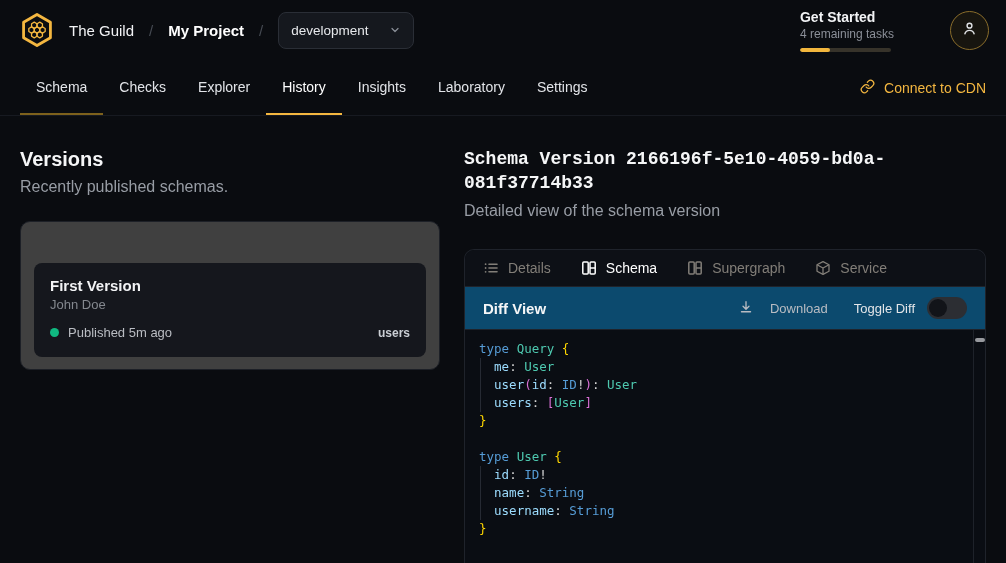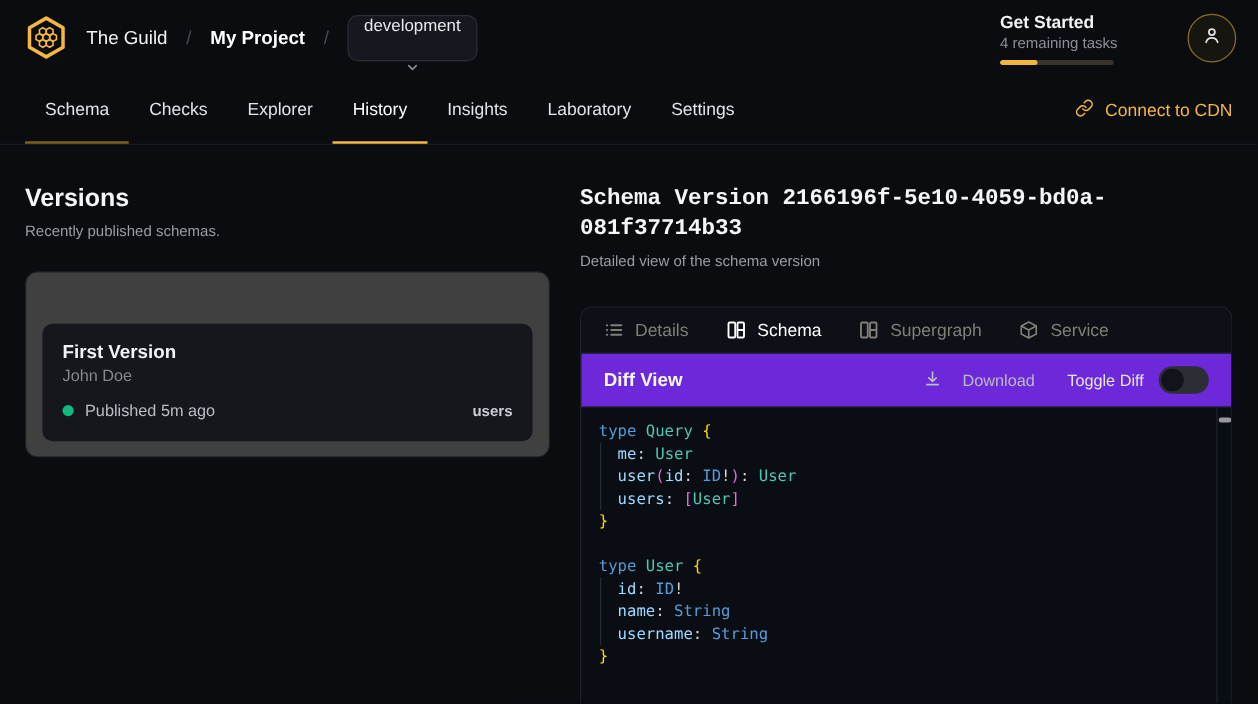--- a/index.html
+++ b/index.html
@@ -15,21 +15,21 @@
   
   .topbar { height:60px; display:flex; align-items:center; padding:0 17px 0 20px; flex:none; }
   .brand-group { display:flex; align-items:center; }
   .logo { width:34px; height:38px; display:block; cursor:pointer; }
   .brand-name { margin-left:15px; font-size:15px; font-weight:500; color:#f2f3f5; cursor:pointer; }
   .crumb-sep { margin:0 15px; color:#464b53; font-size:15px; }
   .project-name { font-size:15px; font-weight:700; color:#ffffff; cursor:pointer; }
   .env-select {
     display:flex; align-items:center; gap:20px; height:37px; padding:0 12px;
     background:#15181e; border:1px solid #2a2e36; border-radius:8px;
-    color:#e7e9ec; font-size:13.5px; font-family:inherit; cursor:pointer;flex-direction:column;
+    color:#e7e9ec; font-size:13.5px; font-family:inherit; cursor:pointer;
   }
   .env-select .chev { color:#8a8f98; display:flex; }
 
   .top-right { margin-left:auto; display:flex; align-items:center; gap:48px; }
   .latest-changes {
     position:relative; height:37px; padding:0 21px; background:transparent;
     border:1px solid #2a2e36; border-radius:8px; color:#eceef0; font-size:14px;
     font-family:inherit; cursor:pointer;
   }
   .notif-dot { position:absolute; top:-4px; right:-2px; width:9px; height:9px; border-radius:50%; background:#edb431; }
@@ -54,21 +54,21 @@
   .nav-tab.dim { border-bottom-color:#7d611c; }
   .nav-tab.active { border-bottom-color:#f4b740; color:#ffffff; }
   .cdn-link { margin-left:auto; display:flex; align-items:center; gap:9px; color:#f4b740; font-size:14px; cursor:pointer; }
 
   
   .content { flex:1; display:flex; overflow:hidden; }
   .versions-col { width:464px; flex:none; padding:31px 24px 0 20px; }
   .detail-col { flex:1; padding:31px 20px 0 0; display:flex; flex-direction:column; overflow:hidden; }
   .col-title { font-size:20px; font-weight:600; color:#f5f6f7; line-height:24px; }
   .detail-col .col-title { font-size:18px;font-family:Liberation Mono, monospace; }
-  .col-sub { margin-top:7px; font-size:12px; color:#989da5; }
+  .col-sub { margin-top:7px; font-size:16px; color:#989da5; }
 
   .versions-card {
     margin-top:25px; background:#404040; border:1px solid #1d2027; border-radius:10px;
     padding:41px 13px 12px 13px;
   }
   .version-item { background:#15171d; border-radius:8px; padding:14px 16px 17px 16px; cursor:pointer; }
   .v-name { font-size:15px; font-weight:600; color:#f2f3f5; }
   .v-author { margin-top:3px; font-size:13px; color:#84888f; }
   .v-meta { margin-top:13px; display:flex; align-items:center; }
   .status-dot { width:9px; height:9px; border-radius:50%; background:#10b981; margin-right:9px; flex:none; }
@@ -77,21 +77,21 @@
 
   .detail-card {
     margin-top:29px; border:1px solid #1f232b; border-bottom:none;
     border-radius:10px 10px 0 0; display:flex; flex-direction:column; flex:1; overflow:hidden;
   }
   .detail-tabs { height:37px; flex:none; display:flex; align-items:center; gap:30px; padding:0 18px; background:#0d1016; border-bottom:1px solid #1f232b; }
   .dtab { display:flex; align-items:center; gap:9px; font-size:14px; color:#827e78; cursor:pointer; }
   .dtab.active { color:#ffffff; }
   .dtab svg { display:block; }
 
-  .diff-row { height:43px; flex:none; display:flex; align-items:center; padding:0 18px; background:#6d28d9; border-bottom:1px solid #1f232b; }
+  .diff-row { height:43px; flex:none; display:flex; align-items:center; padding:0 18px; background:#0c4a6e; border-bottom:1px solid #1f232b; }
   .diff-title { font-size:15px; font-weight:700; color:#f5f6f7; }
   .diff-actions { margin-left:auto; display:flex; align-items:center; gap:26px; }
   .download-btn { display:flex; align-items:center; gap:17px; font-size:13px; color:#b9bcc2; background:none; border:none; font-family:inherit; cursor:pointer; }
   .toggle-group { display:flex; align-items:center; gap:12px;justify-content:flex-end; }
   .toggle-label { font-size:13px; color:#e3e5e8; }
   .switch { width:40px; height:22px; border-radius:11px; background:#2c2e33; position:relative; cursor:pointer; flex:none; }
   .switch .knob { position:absolute; top:2px; left:2px; width:18px; height:18px; border-radius:50%; background:#121419; }
 
   .code-panel {
     flex:1; position:relative; background:#0a0d13; overflow:hidden;

